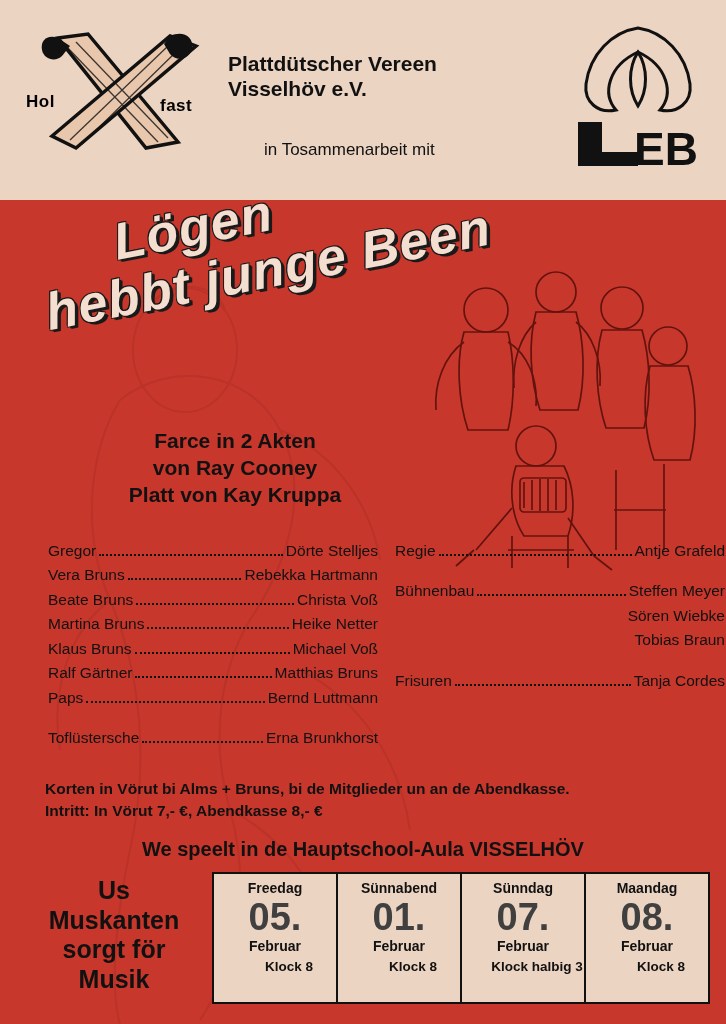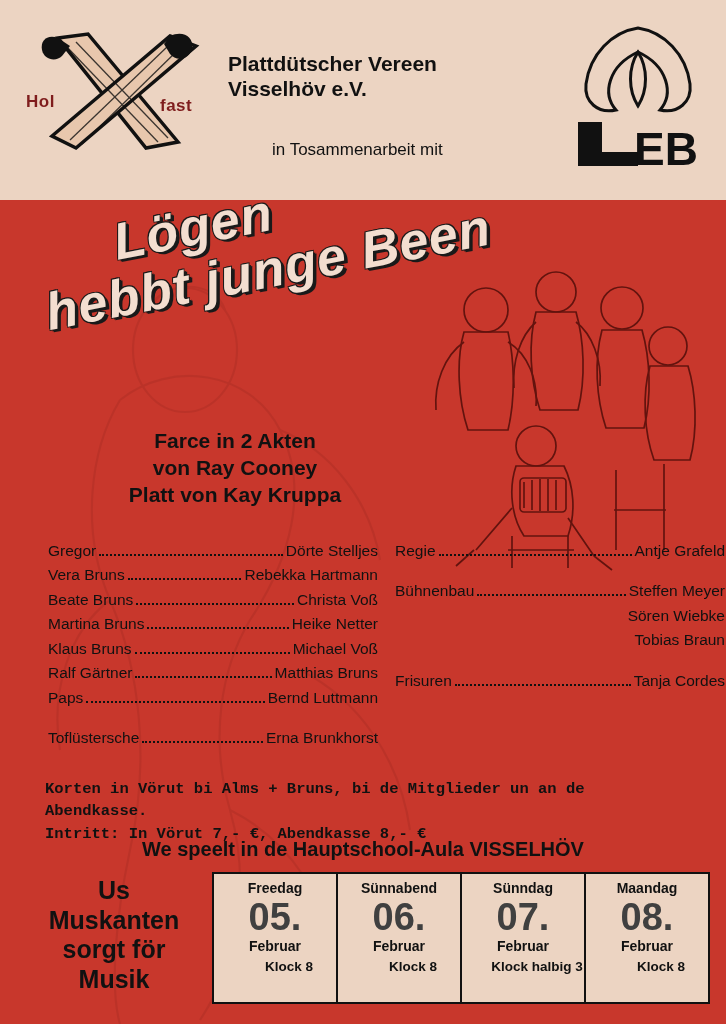--- a/index.html
+++ b/index.html
@@ -41,39 +41,39 @@
     left: 18px;
     top: 16px;
     width: 192px;
     height: 140px;
   }
   .logo-x svg { display:block; }
   .hol-text, .fast-text {
     position: absolute;
     font-weight: bold;
     font-size: 17px;
-    color: #7f1d1d;
+    color: #000000;
     letter-spacing: 0.5px;
   }
   .hol-text { left: 26px; top: 92px; }
   .fast-text { left: 160px; top: 96px; }
 
   .club-name {
     position: absolute;
     left: 228px;
     top: 52px;
     width: 340px;
     font-size: 21px;
     font-weight: bold;
     line-height: 1.18;
     color: #111;
   }
   .coop-line {
     position: absolute;
-    left: 272px;
+    left: 264px;
     top: 140px;
     font-size: 17px;
     color: #111;
   }
   .leb-logo {
     position: absolute;
     right: 22px;
     top: 18px;
     width: 132px;
     height: 150px;
@@ -189,21 +189,21 @@
   
   .tickets {
     position: absolute;
     left: 45px;
     top: 578px;
     width: 650px;
     color: #111;
     font-weight: bold;
     font-size: 15.5px;
     line-height: 1.45;
-    font-family: Liberation Mono, monospace;
+    font-family: Liberation Sans, sans-serif;
   }
   .venue {
     position: absolute;
     left: 0;
     top: 638px;
     width: 726px;
     text-align: center;
     box-sizing: border-box;
     color: #111;
     font-weight: bold;
@@ -475,21 +475,21 @@
 
     <div class="dates">
       <div class="date-cell">
         <div class="date-day">Freedag</div>
         <div class="date-num">05.</div>
         <div class="date-month">Februar</div>
         <div class="date-time">Klock 8</div>
       </div>
       <div class="date-cell">
         <div class="date-day">Sünnabend</div>
-        <div class="date-num">06.</div>
+        <div class="date-num">01.</div>
         <div class="date-month">Februar</div>
         <div class="date-time">Klock 8</div>
       </div>
       <div class="date-cell">
         <div class="date-day">Sünndag</div>
         <div class="date-num">07.</div>
         <div class="date-month">Februar</div>
         <div class="date-time">Klock halbig 3</div>
       </div>
       <div class="date-cell">

